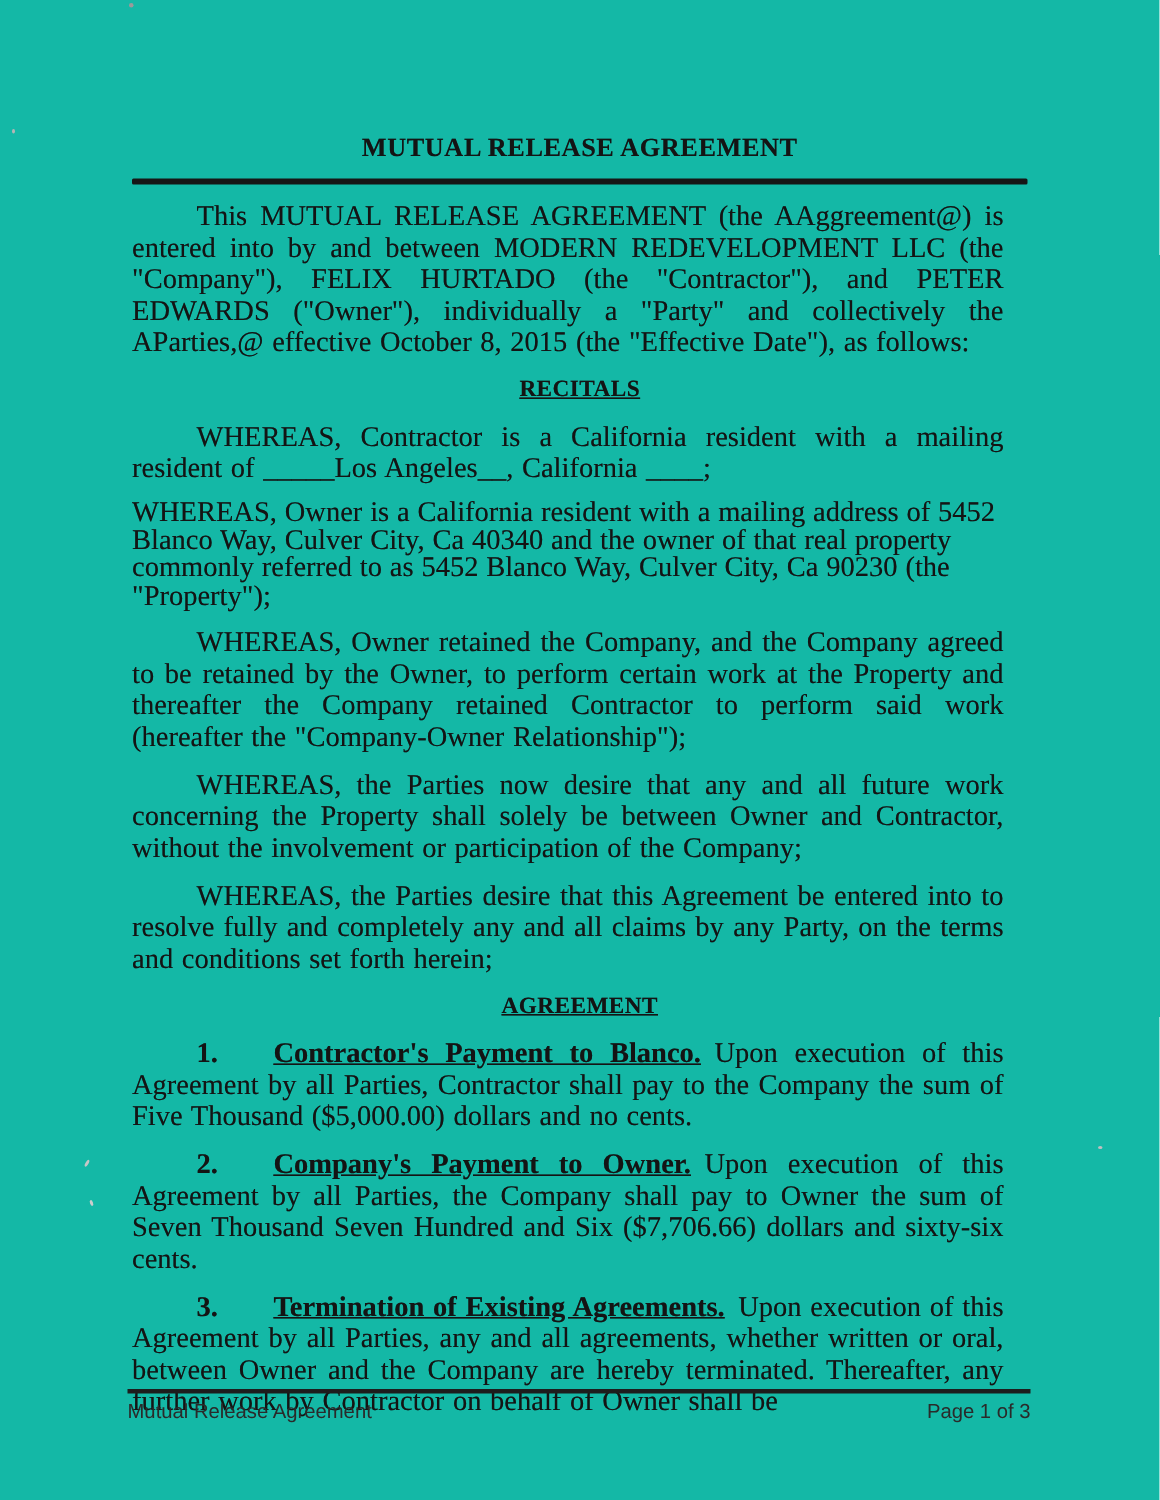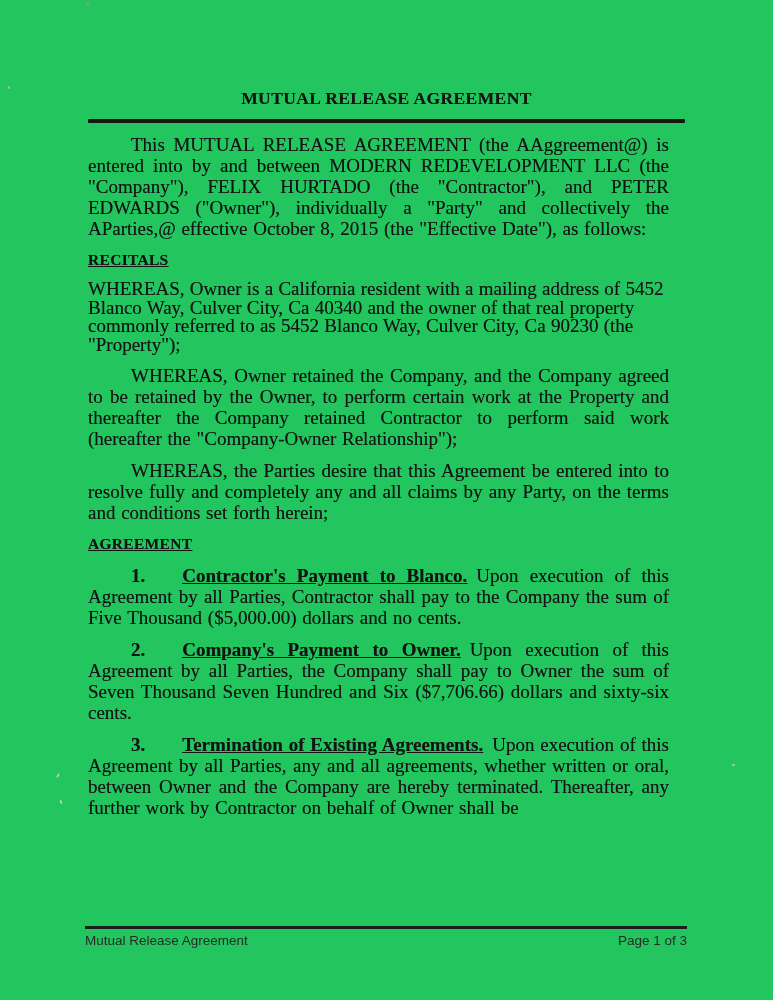--- a/index.html
+++ b/index.html
@@ -4,21 +4,21 @@
 <style>
   html, body {
     margin: 0;
     padding: 0;
     background: #ffffff;
   }
   .page {
     position: relative;
     width: 773px;
     height: 1000px;
-    background: #22c55e;
+    background: #14b8a6;
     overflow: hidden;
     font-family: "Liberation Serif", "DejaVu Serif", serif;
     color: #141414;
     text-shadow: 0 0 0.4px rgba(20,20,20,0.55);
   }
   .content {
     position: absolute;
     left: 88px;
     width: 597px;
     top: 0;
@@ -47,21 +47,21 @@
   }
   .para.flush {
     text-indent: 0;
     text-align: left;
     line-height: 18.5px;
     margin-top: 10px;
     word-spacing: 0.5px;
   }
   .center-head {
     margin: 10px 0 0 0;
-    text-align: left;
+    text-align: center;
     font-size: 15.5px;
     font-weight: bold;
     text-decoration: underline;
     line-height: 21px;
     letter-spacing: 0.3px;
   }
   .section .secnum {
     font-weight: bold;
     margin-right: 37px;
   }
@@ -114,22 +114,24 @@
 
   <div class="content">
 
     <div class="doc-title">MUTUAL RELEASE AGREEMENT</div>
     <div class="title-rule"></div>
 
     <p class="para">This MUTUAL RELEASE AGREEMENT (the AAggreement@) is entered into by and between MODERN REDEVELOPMENT LLC (the "Company"), FELIX HURTADO (the "Contractor"), and PETER EDWARDS ("Owner"), individually a "Party" and collectively the AParties,@ effective October 8, 2015 (the "Effective Date"), as follows:</p>
 
     <p class="center-head">RECITALS</p>
 
+    <p class="para">WHEREAS, Contractor is a California resident with a mailing resident of _____Los Angeles__, California ____;</p>
     <p class="para flush">WHEREAS, Owner is a California resident with a mailing address of 5452 Blanco Way, Culver City, Ca 40340 and the owner of that real property commonly referred to as 5452 Blanco Way, Culver City, Ca 90230 (the "Property");</p>
     <p class="para">WHEREAS, Owner retained the Company, and the Company agreed to be retained by the Owner, to perform certain work at the Property and thereafter the Company retained Contractor to perform said work (hereafter the "Company-Owner Relationship");</p>
+    <p class="para">WHEREAS, the Parties now desire that any and all future work concerning the Property shall solely be between Owner and Contractor, without the involvement or participation of the Company;</p>
     <p class="para">WHEREAS, the Parties desire that this Agreement be entered into to resolve fully and completely any and all claims by any Party, on the terms and conditions set forth herein;</p>
 
 
     <p class="center-head">AGREEMENT</p>
 
     <p class="para section"><span class="secnum">1.</span><span class="sectitle">Contractor's Payment to Blanco.</span><span class="secbody">Upon execution of this Agreement by all Parties, Contractor shall pay to the Company the sum of Five Thousand ($5,000.00) dollars and no cents.</span></p>
 
     <p class="para section"><span class="secnum">2.</span><span class="sectitle">Company's Payment to Owner.</span><span class="secbody">Upon execution of this Agreement by all Parties, the Company shall pay to Owner the sum of Seven Thousand Seven Hundred and Six ($7,706.66) dollars and sixty-six cents.</span></p>
 
     <p class="para section"><span class="secnum">3.</span><span class="sectitle">Termination of Existing Agreements.</span><span class="secbody">Upon execution of this Agreement by all Parties, any and all agreements, whether written or oral, between Owner and the Company are hereby terminated.  Thereafter, any further work by Contractor on behalf of Owner shall be</span></p>

